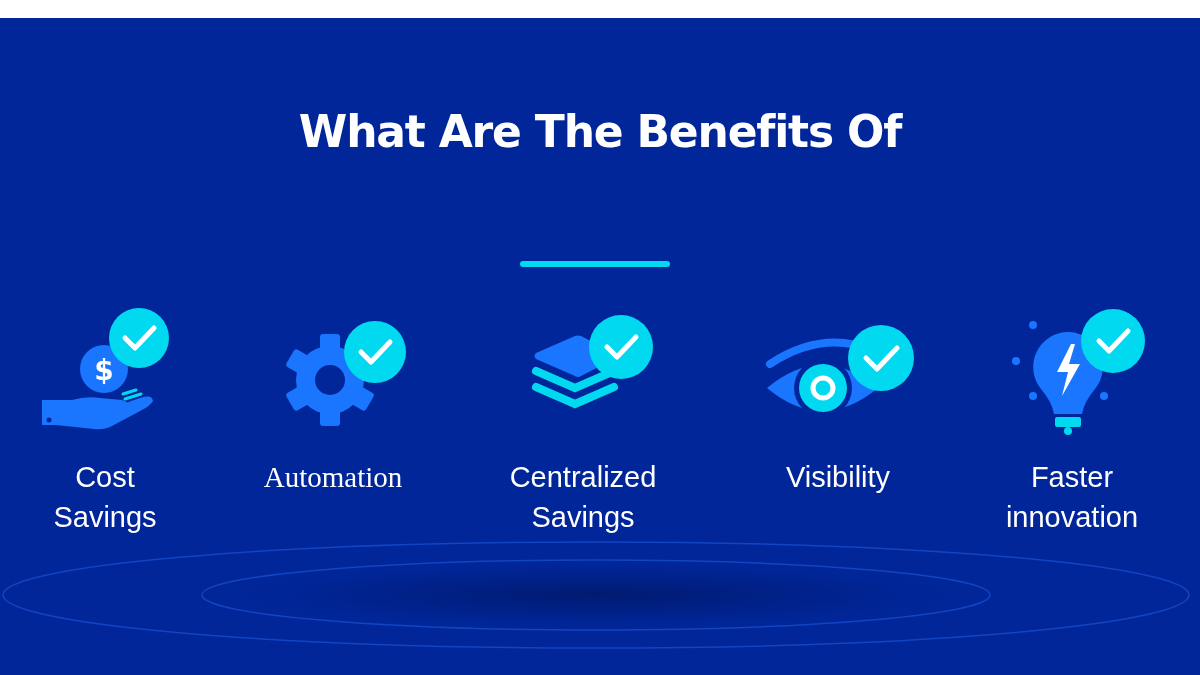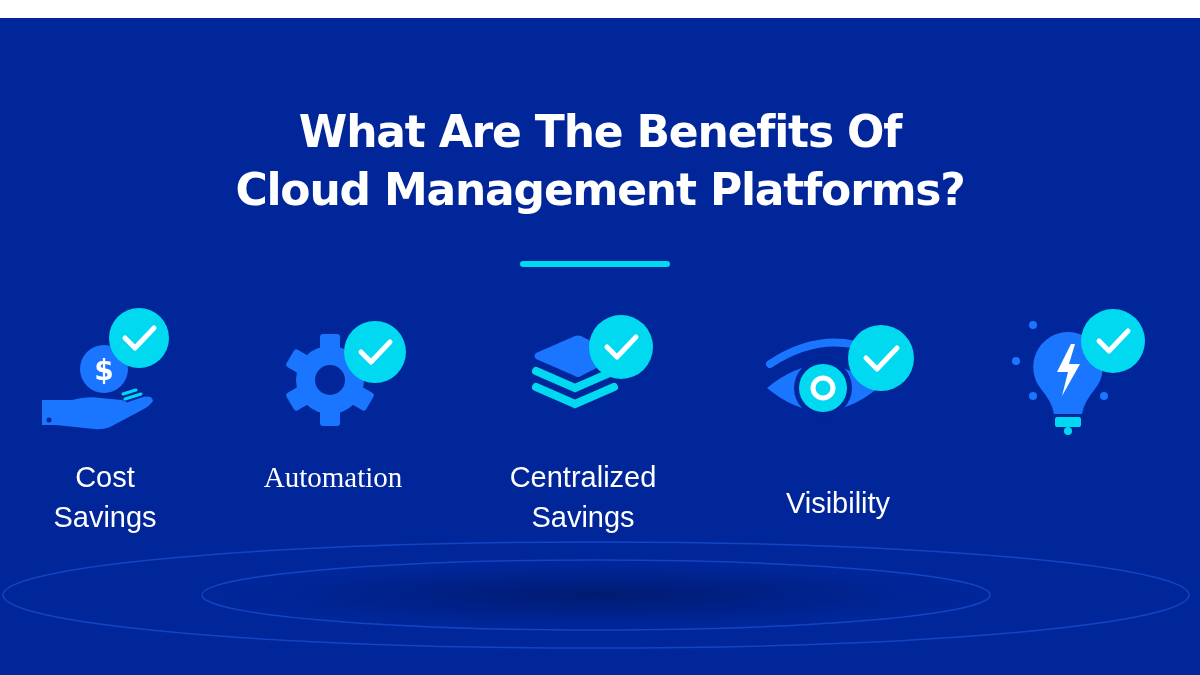--- a/index.html
+++ b/index.html
@@ -43,21 +43,20 @@
         <stop offset="100%" stop-color="#002699" stop-opacity="0"></stop>
       </radialGradient>
     </defs>
     <ellipse cx="596" cy="577" rx="593" ry="53" fill="none" stroke="#1a4fd0" stroke-width="1.5" opacity="0.75"></ellipse>
     <ellipse cx="596" cy="577" rx="394" ry="35" fill="url(#shadowGrad)"></ellipse>
     <ellipse cx="596" cy="577" rx="394" ry="35" fill="none" stroke="#1a4fd0" stroke-width="1.5" opacity="0.75"></ellipse>
   </svg>
 
   <div class="title">
     <div>What Are The Benefits Of</div>
-    <div>Cloud Management Platforms?</div>
   </div>
 
   <div class="underline"></div>
 
   <div>
     <svg class="icon-svg" style="left:30px;top:284px;" width="150" height="140" viewBox="30 290 150 140">
 
       <path d="M42 388 L72 388 Q86 384 100 386 L122 388 Q130 390 128 396 L108 397 L140 386 Q152 382 153 389 Q150 394 142 398 L112 414 Q104 418 94 417 L56 413 L42 413 Z" fill="#1a75ff"></path>
       <circle cx="49" cy="408" r="2.5" fill="#002699"></circle>
       <path d="M123 382 L136 378 M125 387 L141 382" stroke="#00d9f0" stroke-width="3" stroke-linecap="round"></path>
@@ -113,35 +112,37 @@
   <div>
     <svg class="icon-svg" style="left:760px;top:294px;" width="160" height="120" viewBox="760 300 160 120">
       <path d="M770 352 Q822 318 872 338" stroke="#1a75ff" stroke-width="8" stroke-linecap="round" fill="none"></path>
       <path d="M767 376 Q822 330 878 376 Q822 422 767 376 Z" fill="#1a75ff"></path>
       <circle cx="823" cy="376" r="29" fill="#002699"></circle>
       <circle cx="823" cy="376" r="24" fill="#00d9f0"></circle>
       <circle cx="823" cy="376" r="10" fill="none" stroke="#ffffff" stroke-width="5"></circle>
       <circle cx="881" cy="346" r="33" fill="#00d9f0"></circle>
       <path d="M866 346 L877 357 L897 336" fill="none" stroke="#ffffff" stroke-width="5" stroke-linecap="round" stroke-linejoin="round"></path>
     </svg>
-    <div class="label" style="left:718px;top:465px;">
+    <div class="label" style="left:718px;top:439px;">
       <span>Visibility</span>
     </div>
   </div>
 
   <div>
     <svg class="icon-svg" style="left:1005px;top:284px;" width="160" height="140" viewBox="1005 290 160 140">
       <circle cx="1033" cy="313" r="4" fill="#1a75ff"></circle>
       <circle cx="1016" cy="349" r="4" fill="#1a75ff"></circle>
       <circle cx="1033" cy="384" r="4" fill="#1a75ff"></circle>
       <circle cx="1104" cy="384" r="4" fill="#1a75ff"></circle>
       <path d="M1068 320 A35 35 0 0 1 1095 377 Q1084 390 1082 402 L1054 402 Q1052 390 1041 377 A35 35 0 0 1 1068 320 Z" fill="#1a75ff"></path>
       <rect x="1055" y="405" width="26" height="10" rx="2" fill="#00d9f0"></rect>
       <circle cx="1068" cy="419" r="4" fill="#00d9f0"></circle>
       <path d="M1071 332 L1057 360 L1068 360 L1062 384 L1080 352 L1069 352 L1075 332 Z" fill="#ffffff"></path>
       <circle cx="1113" cy="329" r="32" fill="#00d9f0"></circle>
       <path d="M1099 329 L1109 339 L1128 319" fill="none" stroke="#ffffff" stroke-width="5" stroke-linecap="round" stroke-linejoin="round"></path>
     </svg>
     <div class="label" style="left:952px;top:439px;">
+      <span>Faster</span>
+      <span>innovation</span>
     </div>
   </div>
 
 </div>
 
 </body></html>

